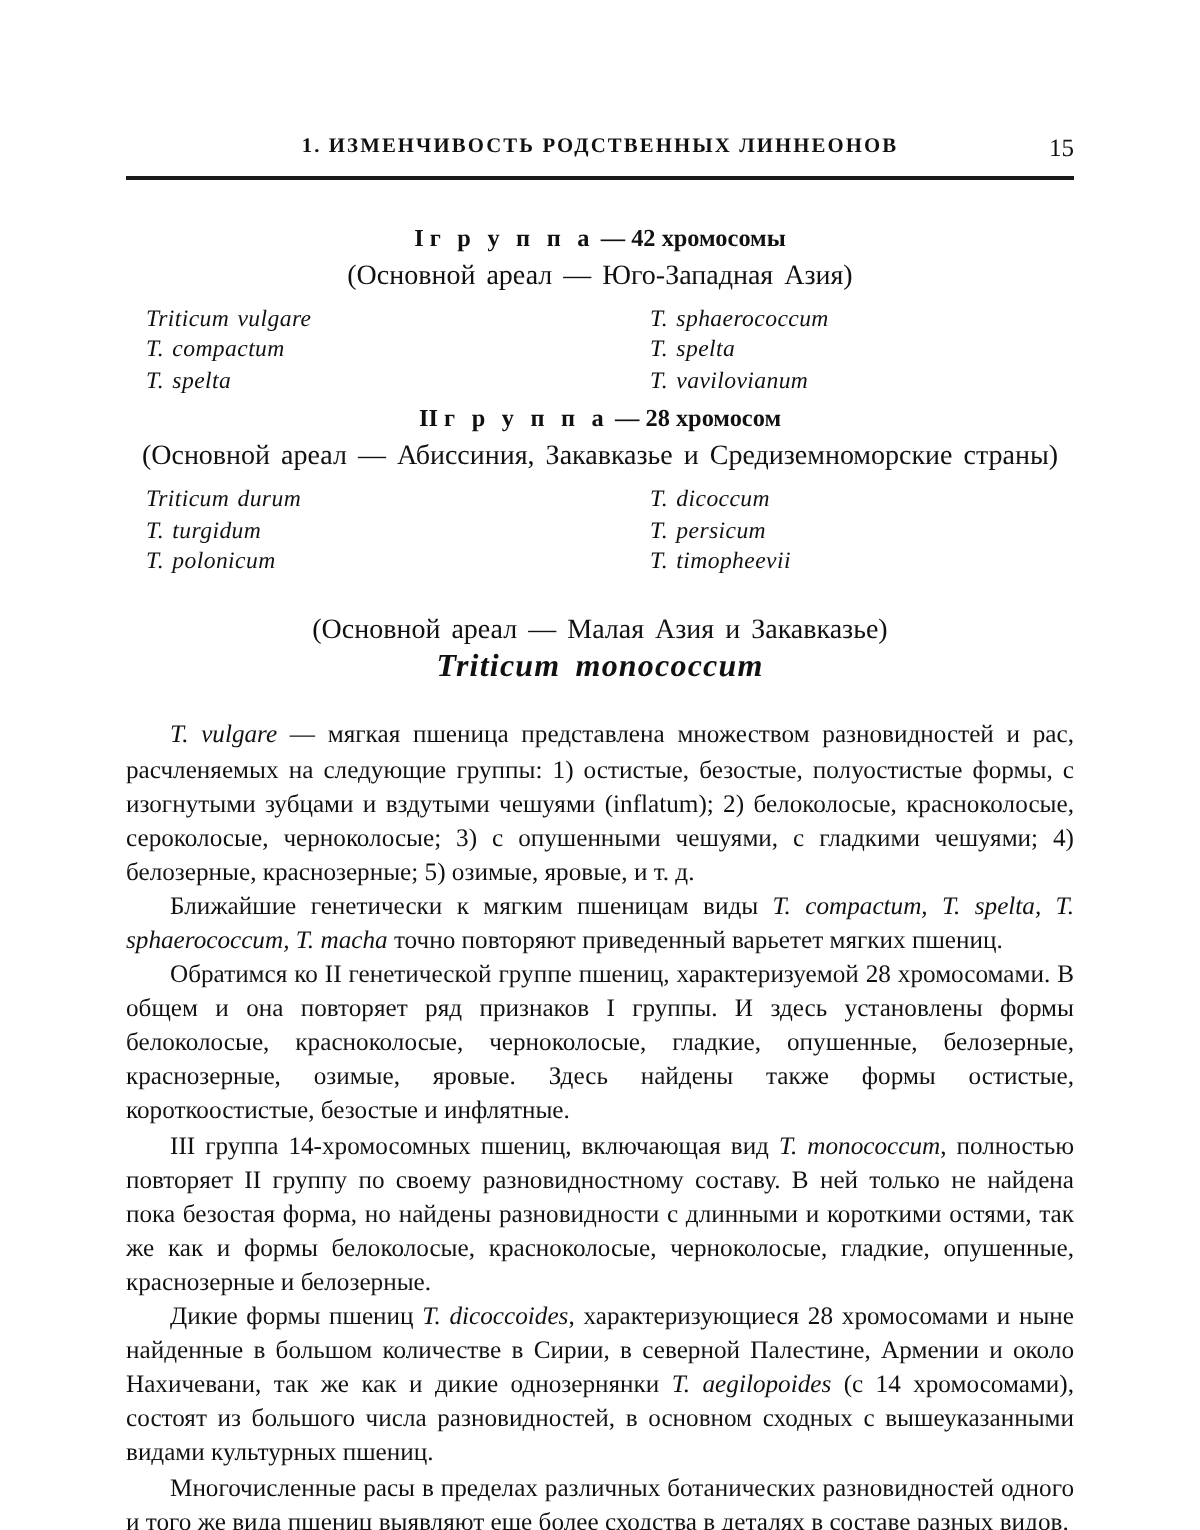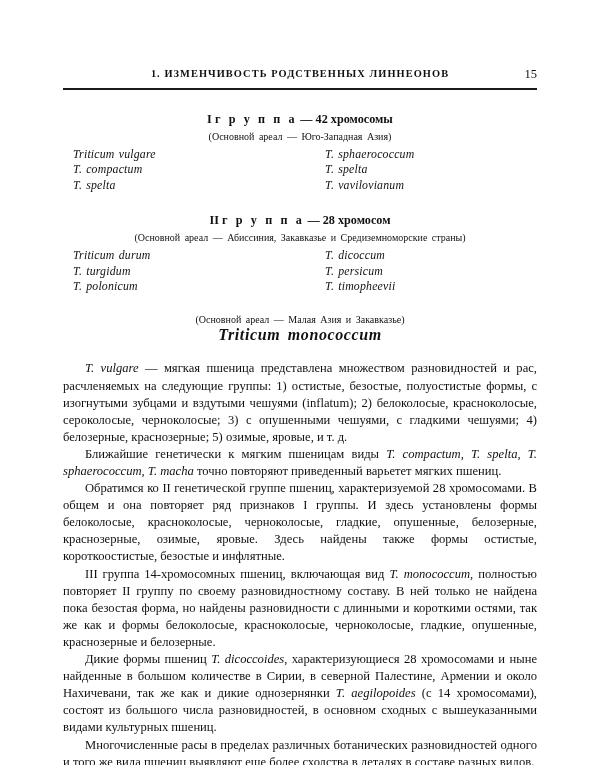--- a/index.html
+++ b/index.html
@@ -71,21 +71,21 @@
     font-size: 12.2px;
     font-weight: 700;
     white-space: nowrap;
   }
   .group-heading .sp {
     letter-spacing: 2.6px;
     text-align: center;
   }
   .group-sub {
     text-align: center;
-    font-size: 10px;
+    font-size: 14px;
     font-weight: 400;
     word-spacing: 2px;
     margin-top: 4px;
     white-space: nowrap;
   }
   .group-single {
     text-align: center;
     font-size: 16px;
     font-style: italic;
     font-weight: 700;
@@ -144,21 +144,21 @@
               <div>T. compactum</div>
               <div>T. spelta</div>
             </div>
             <div class="species-col right">
               <div>T. sphaerococcum</div>
               <div>T. spelta</div>
               <div>T. vavilovianum</div>
             </div>
           </div>
         </div>
-        <div class="group" style="margin-top: 20px;">
+        <div class="group" style="margin-top: 4px;">
           <div class="group-heading"><span>II </span><span class="sp">г р у п п а</span><span> — 28 хромосом</span></div>
           <div class="group-sub">(Основной ареал — Абиссиния, Закавказье и Средиземноморские страны)</div>
           <div class="species">
             <div class="species-col left">
               <div>Triticum durum</div>
               <div>T. turgidum</div>
               <div>T. polonicum</div>
             </div>
             <div class="species-col right">
               <div>T. dicoccum</div>

